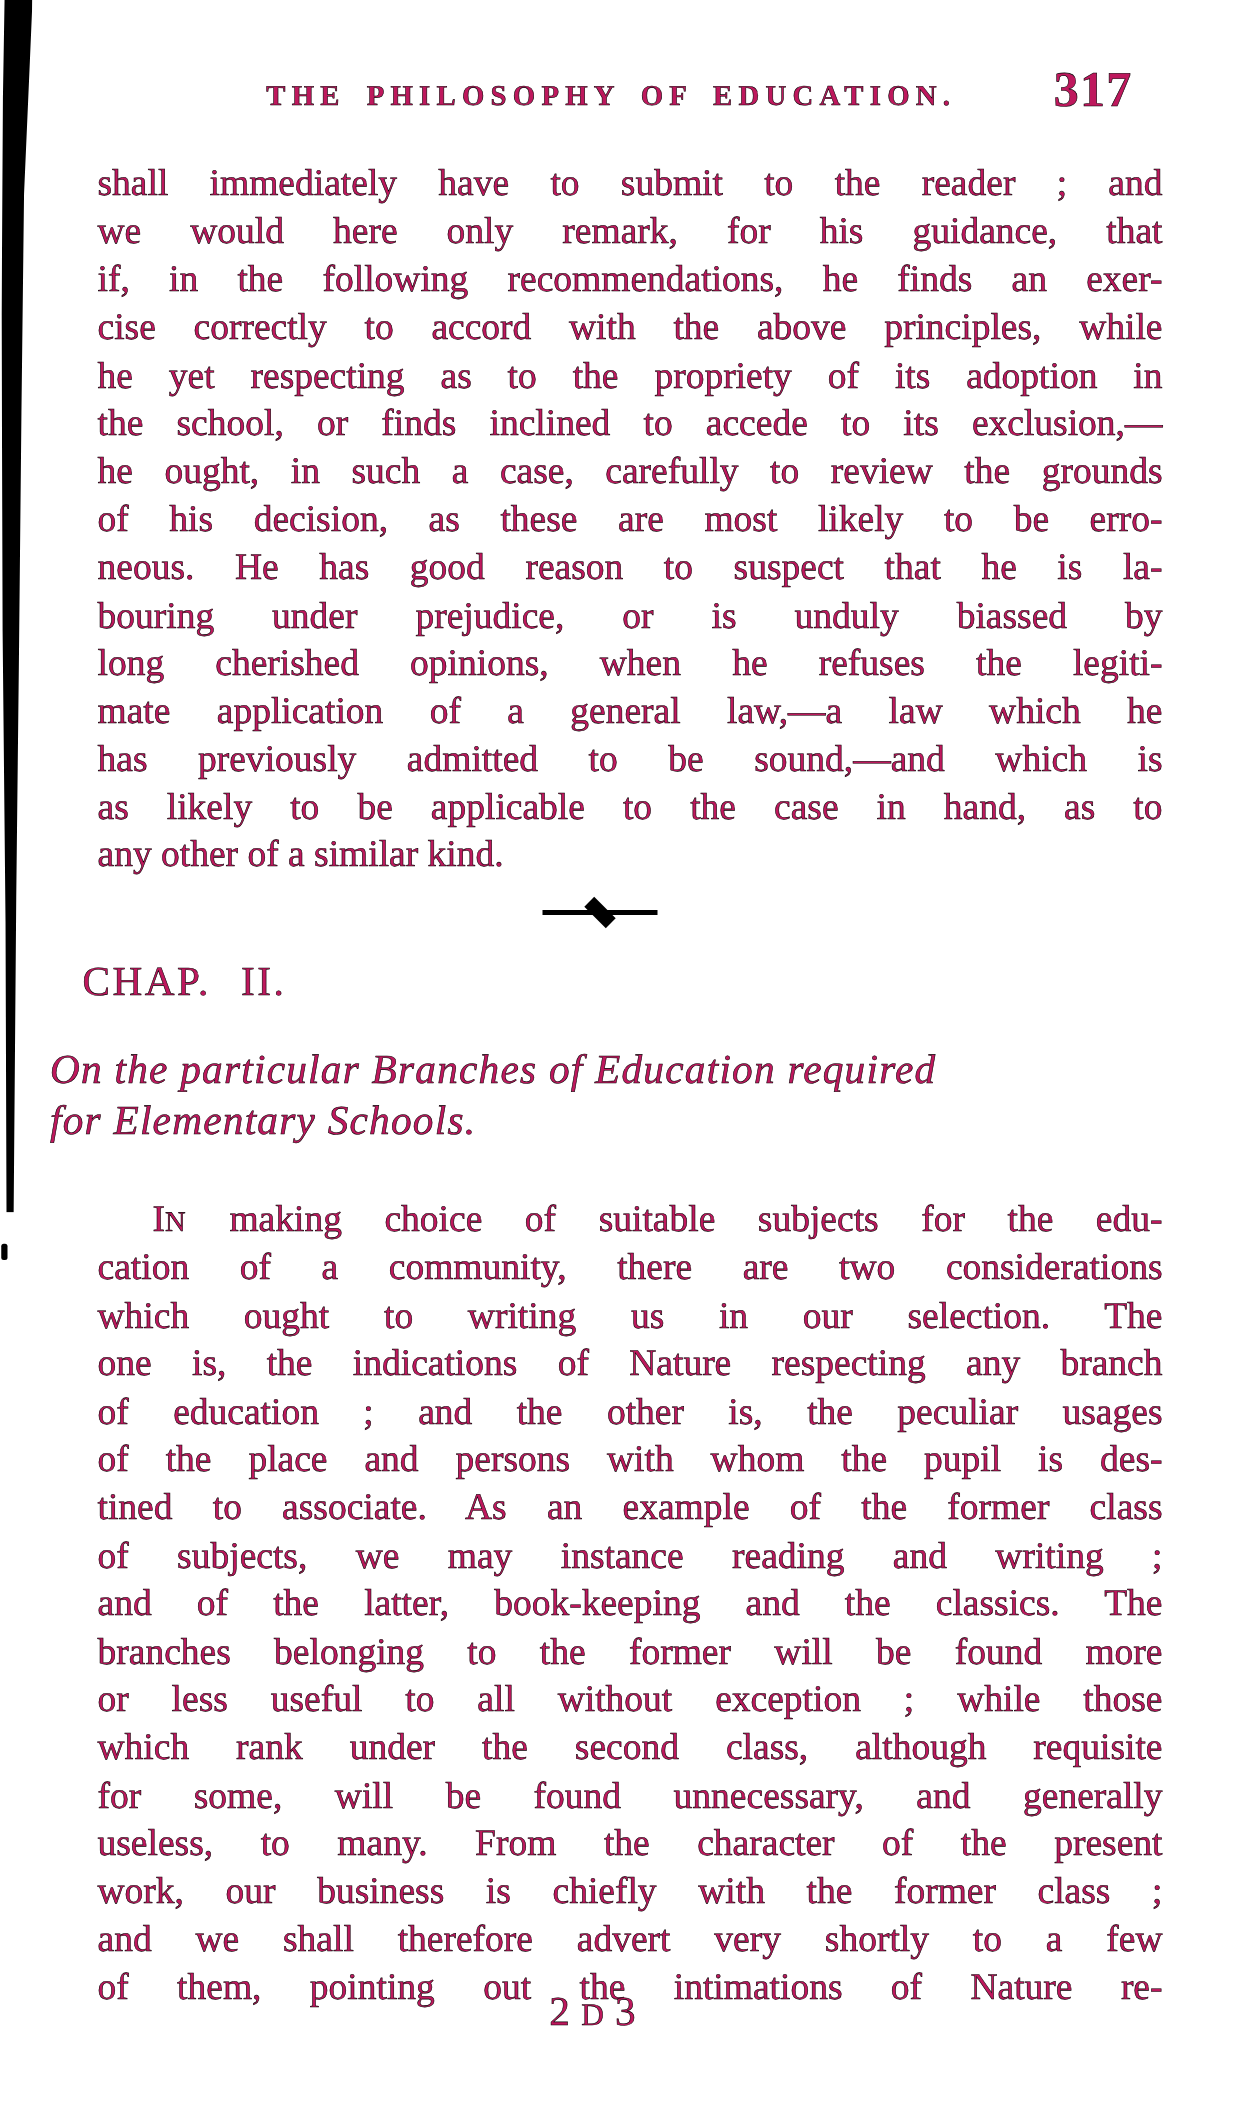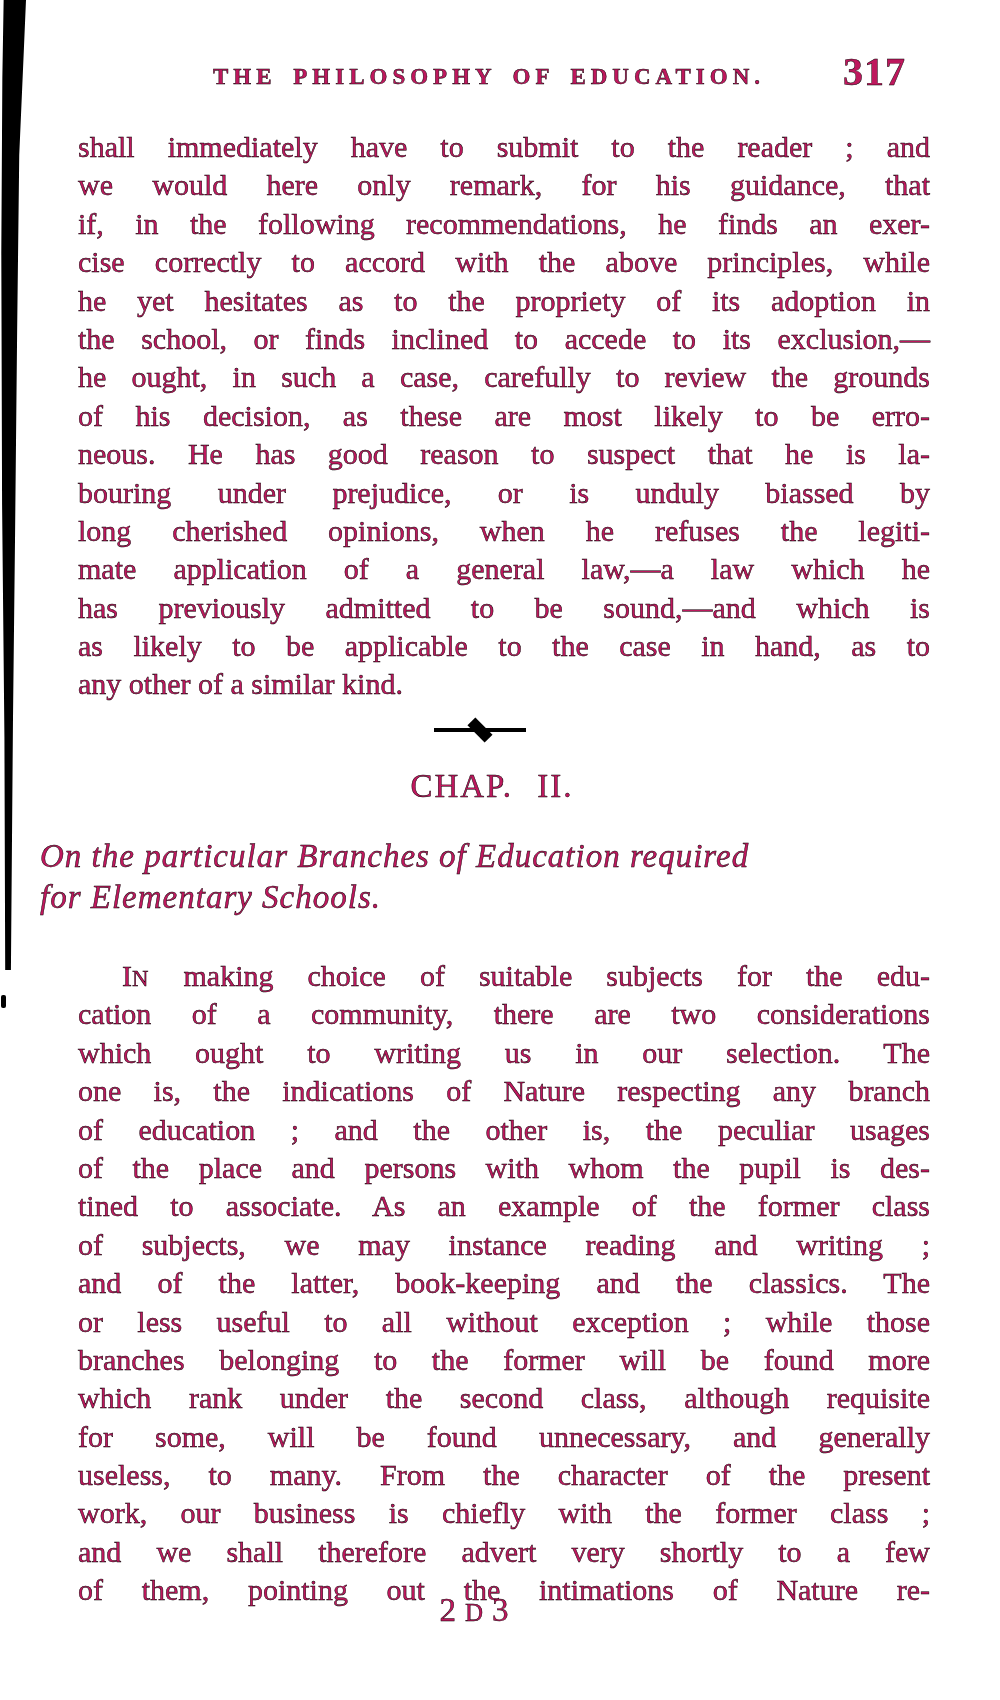--- a/index.html
+++ b/index.html
@@ -97,21 +97,20 @@
     background: #000;
     transform: rotate(45deg) scale(1.35, 0.62);
     margin: 0 -4px;
   }
 
   
   #chapter-heading {
     position: absolute;
     left: 66px; top: 768px;
     width: 852px;
-    text-align: center;
     font-size: 33px;
     letter-spacing: 2px;
     word-spacing: 14px;
   }
   #chapter-subtitle {
     position: absolute;
     left: 40px; top: 836px;
     width: 904px;
     font-style: italic;
     font-size: 33px;
@@ -143,21 +142,21 @@
   <div id="running-header">
     <div id="header-title">THE PHILOSOPHY OF EDUCATION.</div>
     <div id="page-number">317</div>
   </div>
 
   <div id="paragraph-1" class="paragraph">
     <div class="line">shall immediately have to submit to the reader ; and</div>
     <div class="line">we would here only remark, for his guidance, that</div>
     <div class="line">if, in the following recommendations, he finds an exer-</div>
     <div class="line">cise correctly to accord with the above principles, while</div>
-    <div class="line">he yet hesitates as to the propriety of its adoption in</div>
+    <div class="line">he yet respecting as to the propriety of its adoption in</div>
     <div class="line">the school, or finds inclined to accede to its exclusion,—</div>
     <div class="line">he ought, in such a case, carefully to review the grounds</div>
     <div class="line">of his decision, as these are most likely to be erro-</div>
     <div class="line">neous. He has good reason to suspect that he is la-</div>
     <div class="line">bouring under prejudice, or is unduly biassed by</div>
     <div class="line">long cherished opinions, when he refuses the legiti-</div>
     <div class="line">mate application of a general law,—a law which he</div>
     <div class="line">has previously admitted to be sound,—and which is</div>
     <div class="line">as likely to be applicable to the case in hand, as to</div>
     <div class="line last-line">any other of a similar kind.</div>
@@ -179,22 +178,22 @@
   <div id="paragraph-2" class="paragraph">
     <div class="line indent-line"><span><span>I</span><span class="sc-small">N</span></span><span> making choice of suitable subjects for the edu-</span></div>
     <div class="line">cation of a community, there are two considerations</div>
     <div class="line">which ought to writing us in our selection. The</div>
     <div class="line">one is, the indications of Nature respecting any branch</div>
     <div class="line">of education ; and the other is, the peculiar usages</div>
     <div class="line">of the place and persons with whom the pupil is des-</div>
     <div class="line">tined to associate. As an example of the former class</div>
     <div class="line">of subjects, we may instance reading and writing ;</div>
     <div class="line">and of the latter, book-keeping and the classics. The</div>
+    <div class="line">branches belonging to the former will be found more</div>
     <div class="line">or less useful to all without exception ; while those</div>
-    <div class="line">branches belonging to the former will be found more</div>
     <div class="line">which rank under the second class, although requisite</div>
     <div class="line">for some, will be found unnecessary, and generally</div>
     <div class="line">useless, to many. From the character of the present</div>
     <div class="line">work, our business is chiefly with the former class ;</div>
     <div class="line">and we shall therefore advert very shortly to a few</div>
     <div class="line">of them, pointing out the intimations of Nature re-</div>
   </div>
 
   <div id="signature-mark">
     <span>2</span><span class="sig-letter">D</span><span>3</span>

